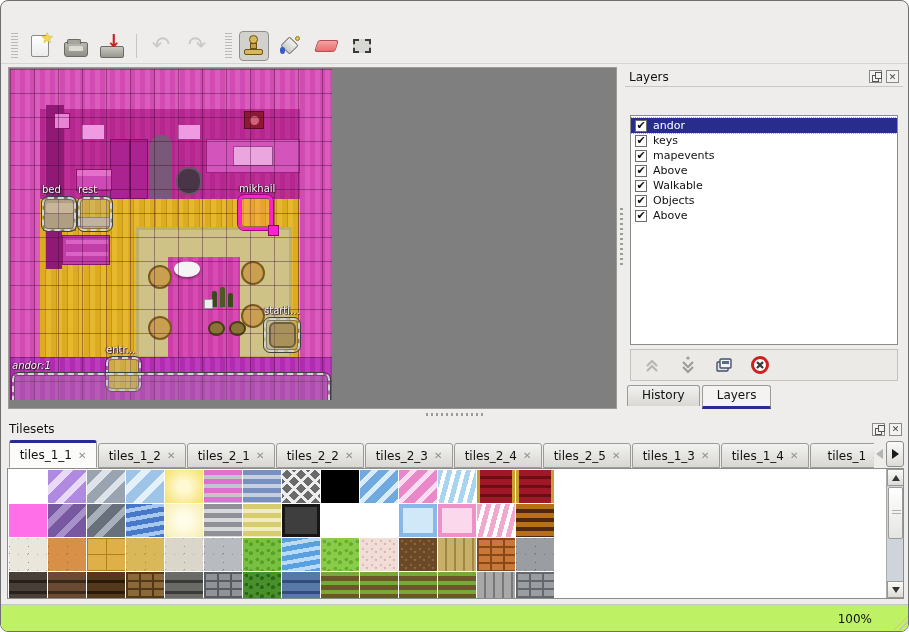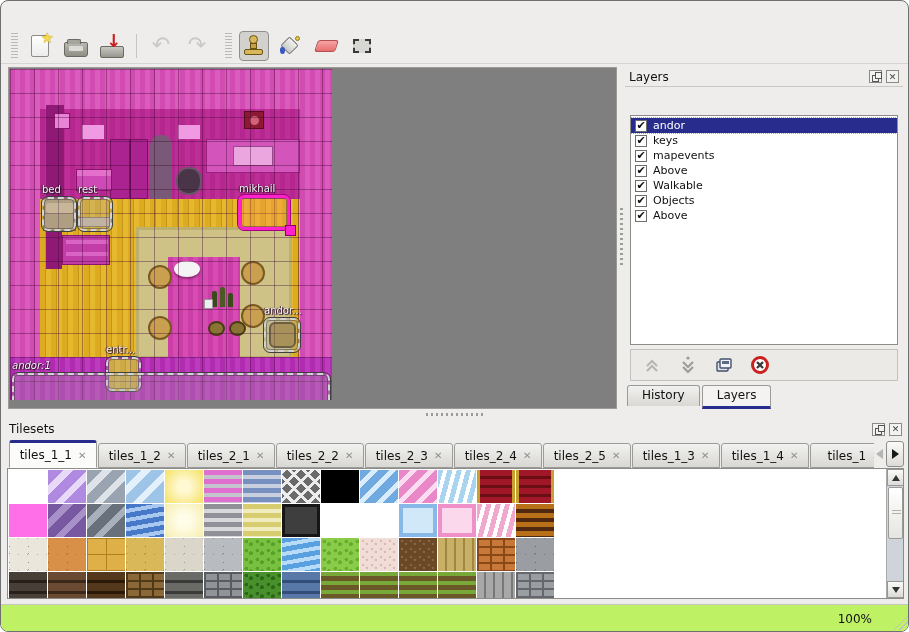--- a/index.html
+++ b/index.html
@@ -293,26 +293,26 @@
 
       <div class="map-grid"></div>
 
       <div class="abs" style="left:0;top:0;width:100%;height:100%;">
           <div class="mobj" style="left: 32px; top: 128px; width: 34px; height: 34px;">
             <div class="mlabel">bed</div>
           </div>
           <div class="mobj" style="left: 68px; top: 128px; width: 34px; height: 34px;">
             <div class="mlabel">rest</div>
           </div>
-          <div class="mobj msel" style="left: 228px; top: 126px; width: 52px; height: 35px;">
+          <div class="mobj msel" style="left: 228px; top: 126px; width: 35px; height: 35px;">
             <div class="mlabel">mikhail</div>
             <div class="mhandle"></div>
           </div>
           <div class="mobj" style="left: 254px; top: 249px; width: 36px; height: 34px;">
-            <div class="mlabel">andor...</div>
+            <div class="mlabel">starti...</div>
           </div>
           <div class="mobj" style="left: 96px; top: 288px; width: 35px; height: 34px;">
             <div class="mlabel">entr...</div>
           </div>
           <div class="mobj" style="left: 2px; top: 304px; width: 318px; height: 35px; font-style: italic;">
             <div class="mlabel">andor:1</div>
           </div>
         </div>
     </div>
   </div>

